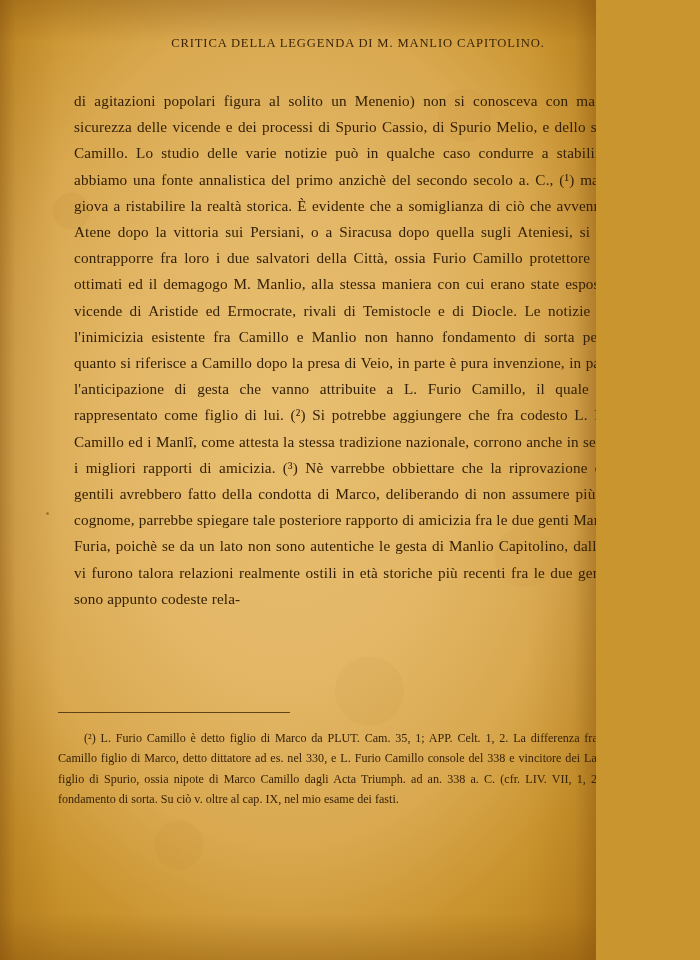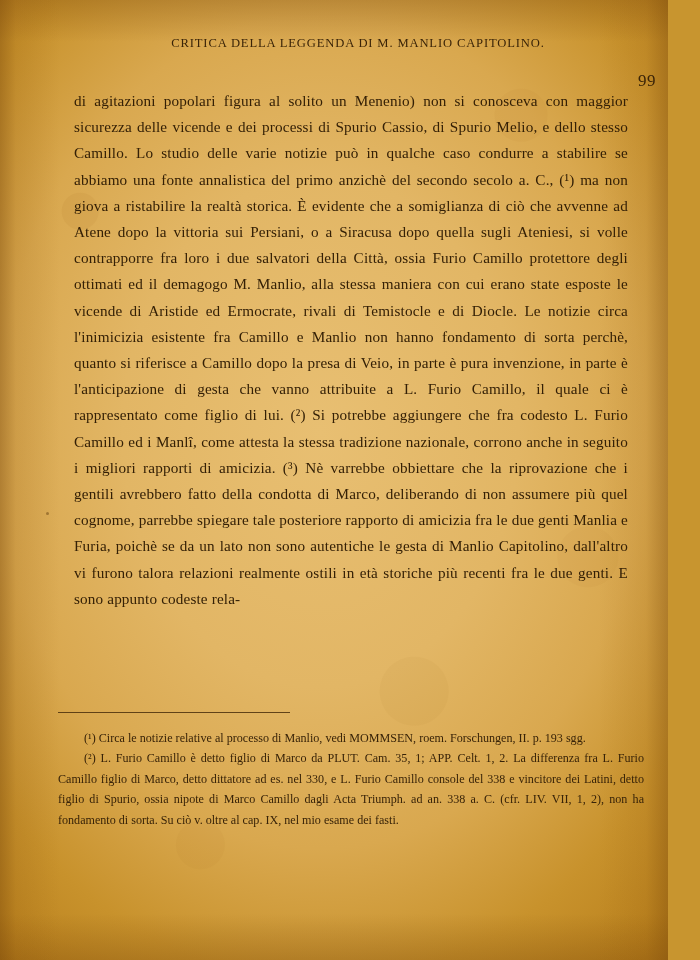--- a/index.html
+++ b/index.html
@@ -9,21 +9,21 @@
   body {
     width: 700px;
     height: 960px;
     overflow: hidden;
     background: #c8952f;
     font-family: "Liberation Serif", serif;
   }
   
   .page {
     position: relative;
-    width: 668px;
+    width: 596px;
     height: 960px;
     box-sizing: border-box;
     background:
       radial-gradient(ellipse 78% 70% at 48% 45%,
         #e8bf72 0%,
         #e2b665 38%,
         #d9a84f 62%,
         #c8922c 82%,
         #b9801c 100%);
     overflow: hidden;
@@ -167,23 +167,19 @@
     <div class="folio">99</div>
 
     <div class="body-block">
       <p>di agitazioni popolari figura al solito un Menenio) non si conosceva con maggior sicurezza delle vicende e dei processi di Spurio Cassio, di Spurio Melio, e dello stesso Camillo. Lo studio delle varie notizie può in qualche caso condurre a stabilire se abbiamo una fonte annalistica del primo anzichè del secondo secolo a. C., (¹) ma non giova a ristabilire la realtà storica. È evidente che a somiglianza di ciò che avvenne ad Atene dopo la vittoria sui Persiani, o a Siracusa dopo quella sugli Ateniesi, si volle contrapporre fra loro i due salvatori della Città, ossia Furio Camillo protettore degli ottimati ed il demagogo M. Manlio, alla stessa maniera con cui erano state esposte le vicende di Aristide ed Ermocrate, rivali di Temistocle e di Diocle. Le notizie circa l'inimicizia esistente fra Camillo e Manlio non hanno fondamento di sorta perchè, quanto si riferisce a Camillo dopo la presa di Veio, in parte è pura invenzione, in parte è l'anticipazione di gesta che vanno attribuite a L. Furio Camillo, il quale ci è rappresentato come figlio di lui. (²) Si potrebbe aggiungere che fra codesto L. Furio Camillo ed i Manlî, come attesta la stessa tradizione nazionale, corrono anche in seguito i migliori rapporti di amicizia. (³) Nè varrebbe obbiettare che la riprovazione che i gentili avrebbero fatto della condotta di Marco, deliberando di non assumere più quel cognome, parrebbe spiegare tale posteriore rapporto di amicizia fra le due genti Manlia e Furia, poichè se da un lato non sono autentiche le gesta di Manlio Capitolino, dall'altro vi furono talora relazioni realmente ostili in età storiche più recenti fra le due genti. E sono appunto codeste rela-</p>
     </div>
 
     <div class="fn-rule"></div>
 
     <div class="footnotes">
       <p>
-        <span>(¹)</span>
-        <span>Circa le notizie relative al processo di Manlio, vedi MOMMSEN, roem. Forschungen, II. p. 193 sgg.</span>
-      </p>
-      <p>
         <span>(²)</span>
         <span>L. Furio Camillo è detto figlio di Marco da PLUT. Cam. 35, 1; APP. Celt. 1, 2. La differenza fra L. Furio Camillo figlio di Marco, detto dittatore ad es. nel 330, e L. Furio Camillo console del 338 e vincitore dei Latini, detto figlio di Spurio, ossia nipote di Marco Camillo dagli Acta Triumph. ad an. 338 a. C. (cfr. LIV. VII, 1, 2), non ha fondamento di sorta. Su ciò v. oltre al cap. IX, nel mio esame dei fasti.</span>
       </p>
     </div>
 
   </div>
 </div>
 
 </body></html>

